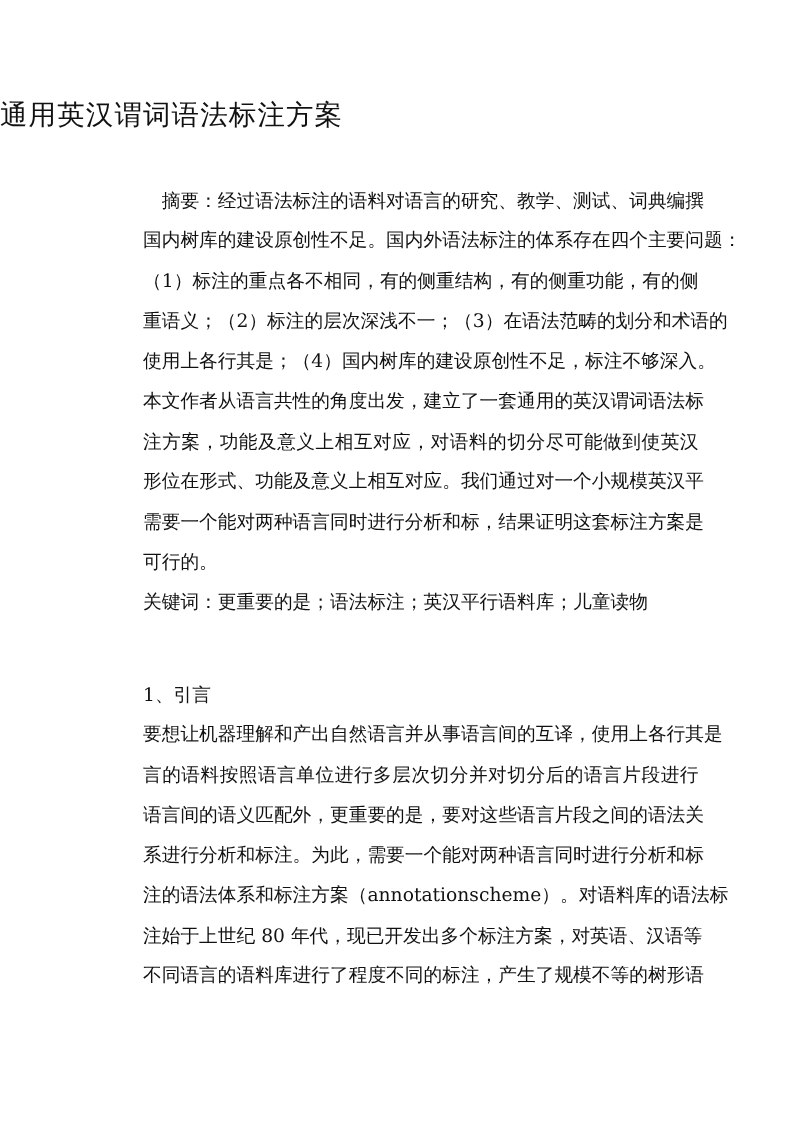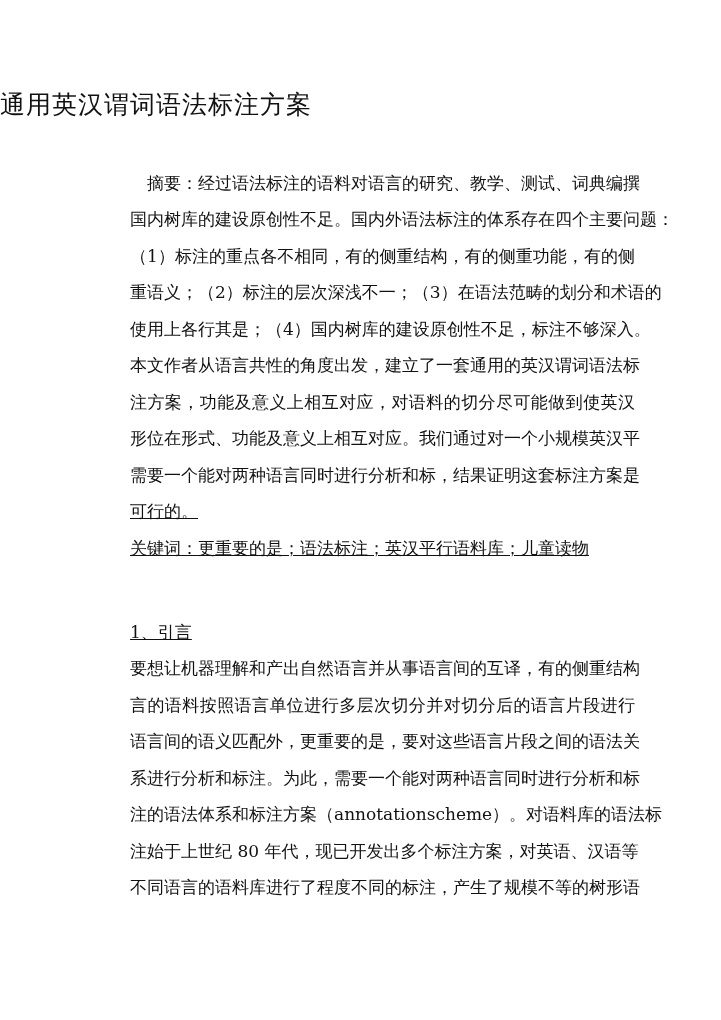--- a/index.html
+++ b/index.html
@@ -3,21 +3,21 @@
   <meta charset="utf-8">
   <style>
     html, body { margin: 0; padding: 0; background: #ffffff; }
     body { width: 721px; height: 1020px; position: relative; overflow: hidden;
            font-family: "DejaVu Serif", "Liberation Serif", serif; color: #111; }
     .title { position: absolute; top: 88px; left: 0; width: 721px; 
              font-size: 25px; letter-spacing: 1px; }
     .line { position: absolute; left: 110px; width: 505px; height: 24px;
             font-size: 17px; line-height: 24px; white-space: nowrap;
             text-align: justify; text-align-last: justify; margin-left: 20px; }
-    .line.nojust { text-align-last: left; text-decoration: underline; }
+    .line.nojust { text-align-last: left; }
   </style>
 </head>
 <body>
 
 <div>
   <div class="title">通用英汉谓词语法标注方案</div>
 
   <div class="line" style="top:171px">　摘要：经过语法标注的语料对语言的研究、教学、测试、词典编撰</div>
   <div class="line" style="top:207px">国内树库的建设原创性不足。国内外语法标注的体系存在四个主要问题：</div>
   <div class="line" style="top:244px">（1）标注的重点各不相同，有的侧重结构，有的侧重功能，有的侧</div>
@@ -26,20 +26,20 @@
   <div class="line" style="top:353px">本文作者从语言共性的角度出发，建立了一套通用的英汉谓词语法标</div>
   <div class="line" style="top:390px">注方案，功能及意义上相互对应，对语料的切分尽可能做到使英汉</div>
   <div class="line" style="top:426px">形位在形式、功能及意义上相互对应。我们通过对一个小规模英汉平</div>
   <div class="line" style="top:463px">需要一个能对两种语言同时进行分析和标，结果证明这套标注方案是</div>
   <div class="line nojust" style="top:499px">可行的。</div>
 
   <div class="line nojust" style="top:536px">关键词：更重要的是；语法标注；英汉平行语料库；儿童读物</div>
 
   <div class="line nojust" style="top:620px">1、引言</div>
 
-  <div class="line" style="top:656px">要想让机器理解和产出自然语言并从事语言间的互译，有的侧重结构</div>
+  <div class="line" style="top:656px">要想让机器理解和产出自然语言并从事语言间的互译，使用上各行其是</div>
   <div class="line" style="top:693px">言的语料按照语言单位进行多层次切分并对切分后的语言片段进行</div>
   <div class="line" style="top:729px">语言间的语义匹配外，更重要的是，要对这些语言片段之间的语法关</div>
   <div class="line" style="top:766px">系进行分析和标注。为此，需要一个能对两种语言同时进行分析和标</div>
   <div class="line" style="top:802px">注的语法体系和标注方案（annotationscheme）。对语料库的语法标</div>
   <div class="line" style="top:839px">注始于上世纪 80 年代，现已开发出多个标注方案，对英语、汉语等</div>
   <div class="line" style="top:875px">不同语言的语料库进行了程度不同的标注，产生了规模不等的树形语</div>
 </div>
 
 </body></html>

